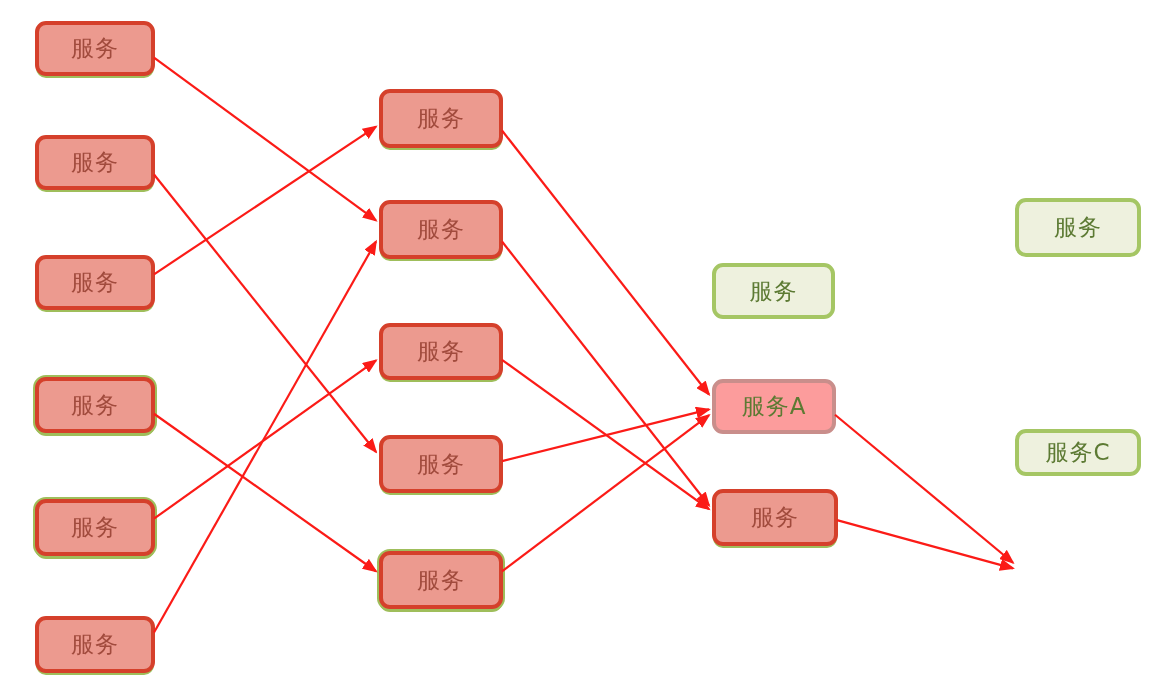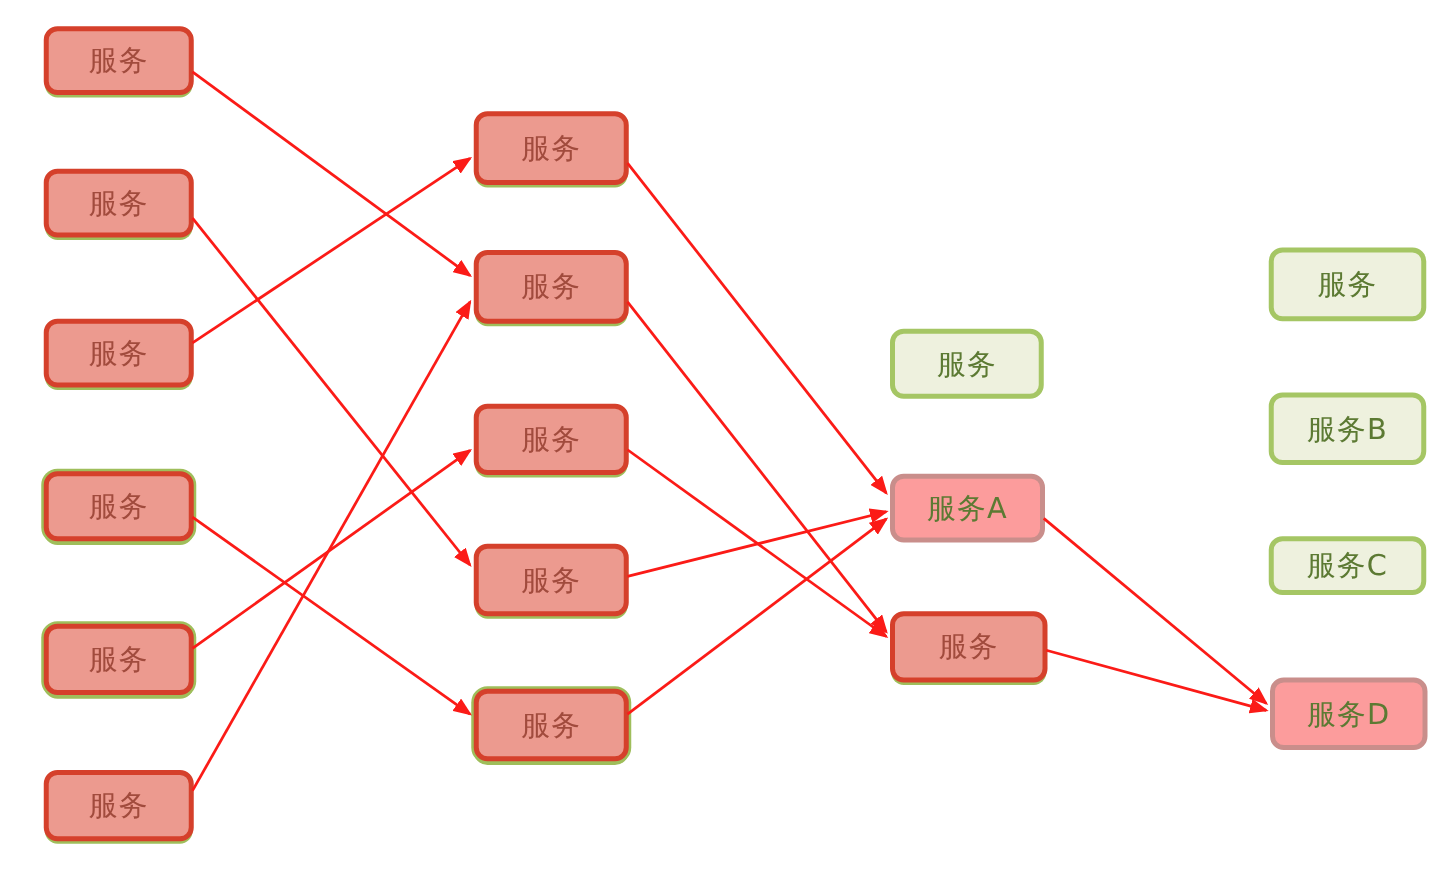--- a/index.html
+++ b/index.html
@@ -119,22 +119,16 @@
     </div>
     <div class="node pink" style="left: 712px; top: 379px; width: 124px; height: 55px;">
       <span>服务A</span>
     </div>
     <div class="node red" style="left: 712px; top: 489px; width: 126px; height: 57px;">
       <span>服务</span>
     </div>
     <div class="node green" style="left: 1015px; top: 198px; width: 126px; height: 59px;">
       <span>服务</span>
     </div>
-    <div class="node green" style="left: 1015px; top: 314px; width: 126px; height: 58px;">
-      <span>服务B</span>
-    </div>
     <div class="node green" style="left: 1015px; top: 429px; width: 126px; height: 47px;">
       <span>服务C</span>
-    </div>
-    <div class="node pink" style="left: 1016px; top: 542px; width: 126px; height: 58px;">
-      <span>服务D</span>
     </div>
   </div>
 
 </body></html>

